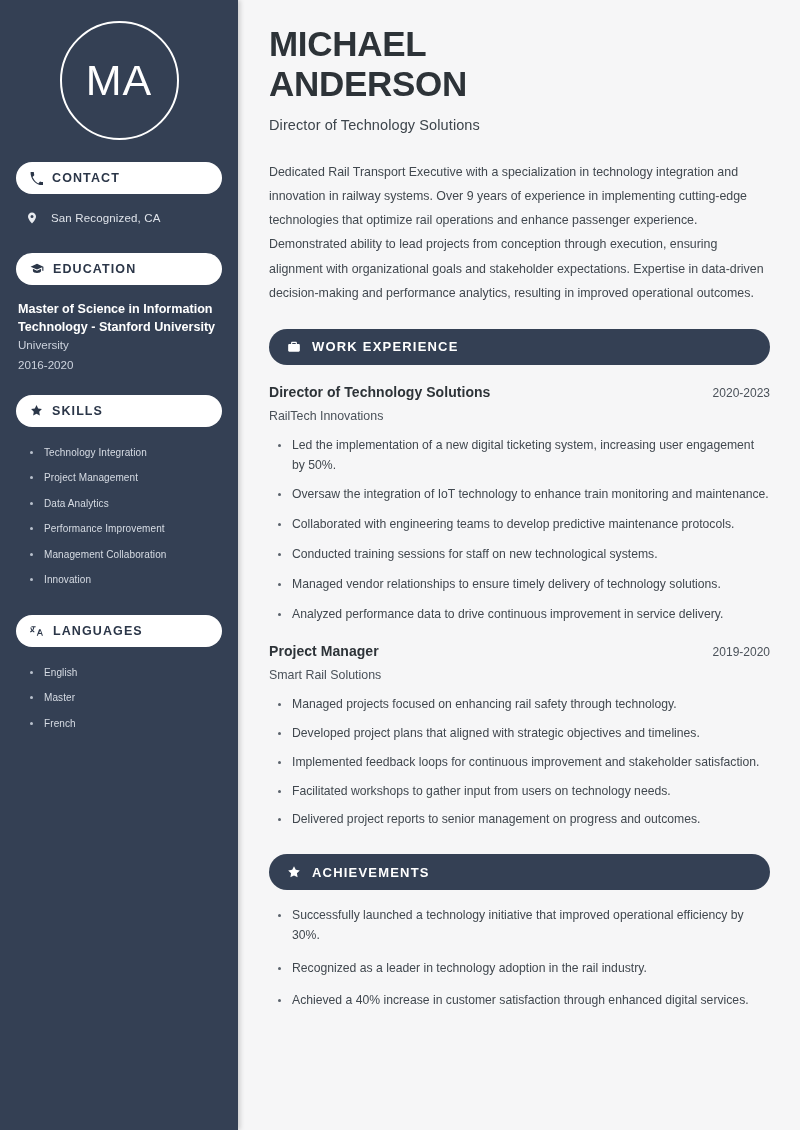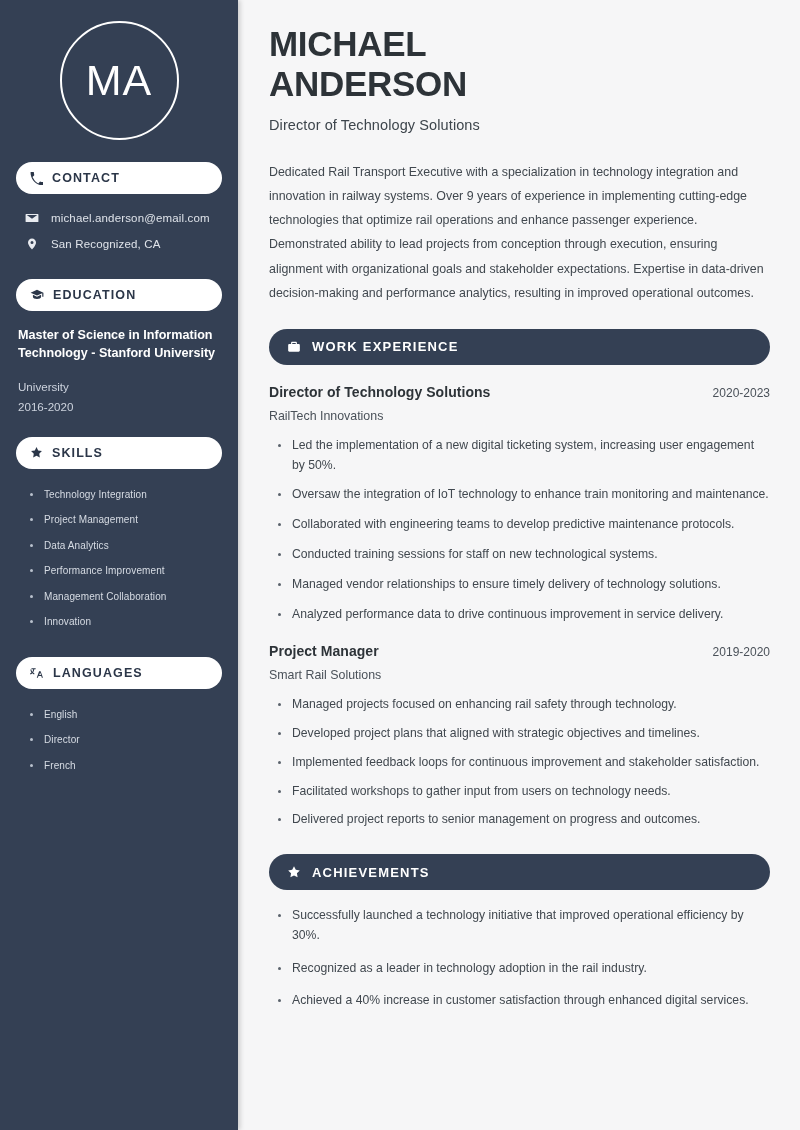--- a/index.html
+++ b/index.html
@@ -95,21 +95,21 @@
   .edu-block { margin-top: 15px; padding-left: 2px; }
   .edu-degree {
     color: #ffffff;
     font-size: 12.6px;
     font-weight: 700;
     line-height: 1.45;
   }
   .edu-school {
     color: #ccd2dd;
     font-size: 11.6px;
-    margin-top: 16px;
+    margin-top: 0;
     line-height: 1.4;
   }
   .edu-years {
     color: #ccd2dd;
     font-size: 11.6px;
     margin-top: 4px;
     line-height: 1.4;
   }
 
   
@@ -250,28 +250,20 @@
         <svg width="13" height="13" viewBox="0 0 24 24" fill="#2b3648">
           <path d="M6.6 10.8c1.9 3.7 4.9 6.7 8.6 8.6l2.9-2.9c.4-.4.9-.5 1.3-.3 1.2.4 2.6.6 4 .6.7 0 1.2.5 1.2 1.2V22c0 .7-.5 1.2-1.2 1.2C11.9 23.2 1 12.3 1 -.6 1 -1.3 1.5-1.8 2.2-1.8H6c.7 0 1.2.5 1.2 1.2 0 1.4.2 2.8.6 4 .1.4 0 .9-.3 1.3l-2.9 2.9z" transform="translate(0,1.6)"></path>
         </svg>
       </span>
       <span class="pill-label">CONTACT</span>
     </div>
 
     <div class="contact-list">
       <div class="contact-row">
         <span class="ic">
-          <svg width="14" height="14" viewBox="0 0 24 24" fill="#e8ebf0">
-            <path d="M2 5h20c.6 0 1 .4 1 1v12c0 .6-.4 1-1 1H2c-.6 0-1-.4-1-1V6c0-.6.4-1 1-1zm10 8.1L21 7H3l9 6.1z"></path>
-          </svg>
-        </span>
-        <span class="txt">michael.anderson@email.com</span>
-      </div>
-      <div class="contact-row">
-        <span class="ic">
           <svg width="12" height="14" viewBox="0 0 24 24" fill="#e8ebf0">
             <path d="M12 1C7.6 1 4 4.6 4 9c0 6 8 14 8 14s8-8 8-14c0-4.4-3.6-8-8-8zm0 11a3 3 0 110-6 3 3 0 010 6z"></path>
           </svg>
         </span>
         <span class="txt">San Recognized, CA</span>
       </div>
     </div>
 
     <div class="pill">
       <span class="ic">
@@ -312,21 +304,21 @@
         <svg width="14" height="14" viewBox="0 0 24 24" fill="#2b3648">
           <path d="M2.5 4h7.2v1.7H7.4c-.3 2.2-1 4-2.1 5.4 .7.7 1.5 1.3 2.4 1.8l-.7 1.6c-1.1-.6-2.1-1.3-2.9-2.2-.9 .9-2 1.6-3.2 2.2L0 13c1-.5 1.9-1 2.6-1.7C1.6 10 .9 8.3.6 6.2H2.3c.3 1.6.8 2.9 1.5 3.9 .9-1.2 1.5-2.7 1.7-4.4H2.5V4z"></path>
           <path d="M15.6 9h2.6l4 11h-1.9l-1-2.8h-4.8l-1 2.8h-1.9l4-11zm.2 6.6h3.1L17.4 11l-1.6 4.6z"></path>
         </svg>
       </span>
       <span class="pill-label">LANGUAGES</span>
     </div>
 
     <ul class="side-list">
       <li>English</li>
-      <li>Director</li>
+      <li>Master</li>
       <li>French</li>
     </ul>
 
   </aside>
 
   <main class="main">
 
     <h1 class="name">
       <span>MICHAEL</span><br>
       <span>ANDERSON</span>

